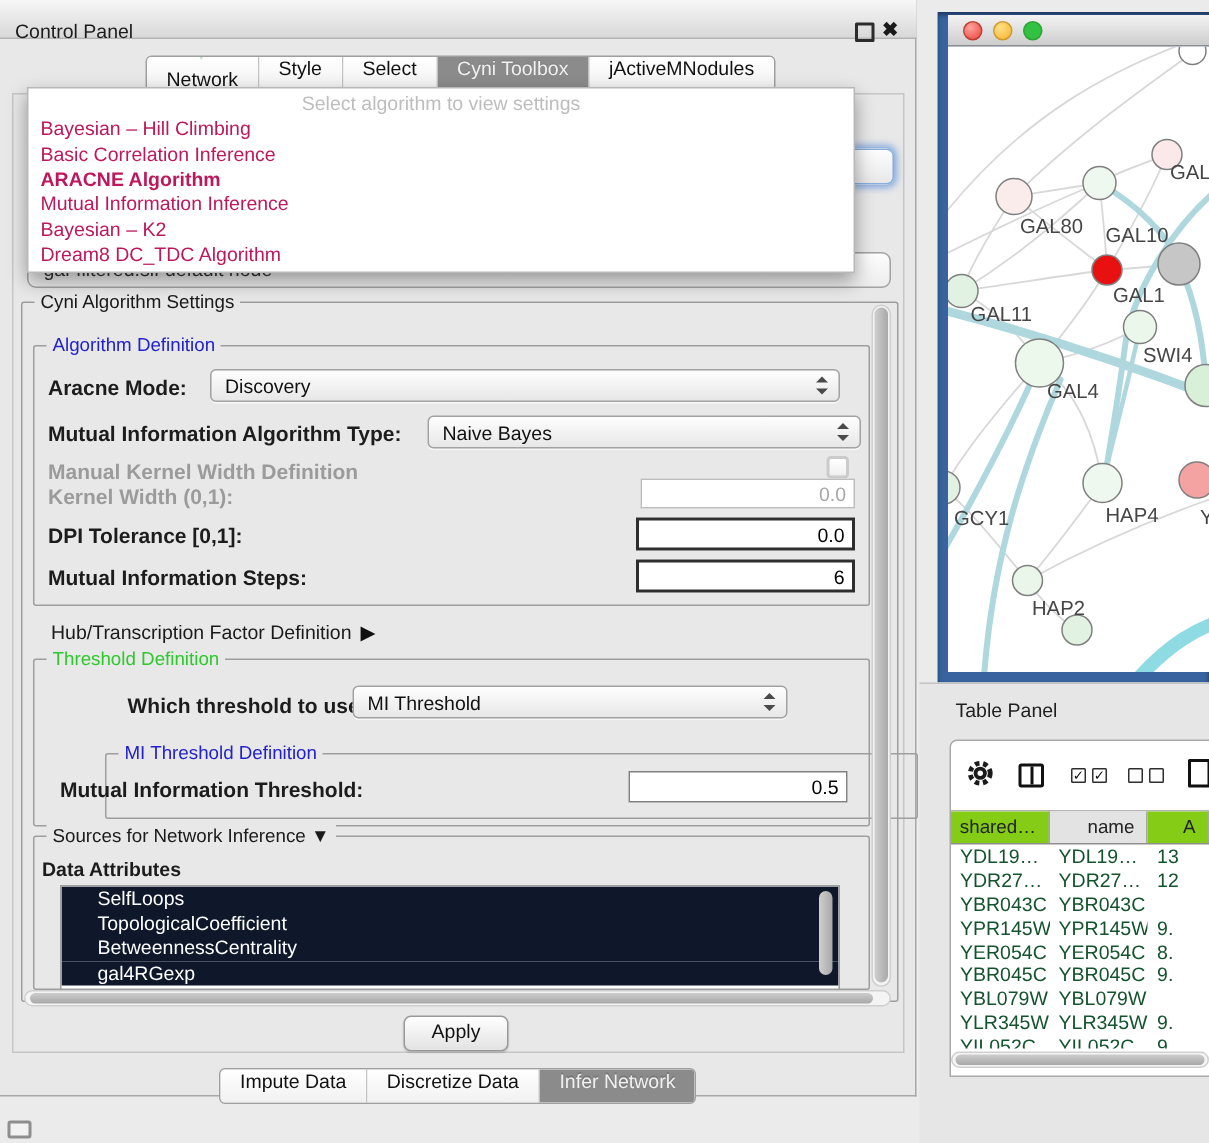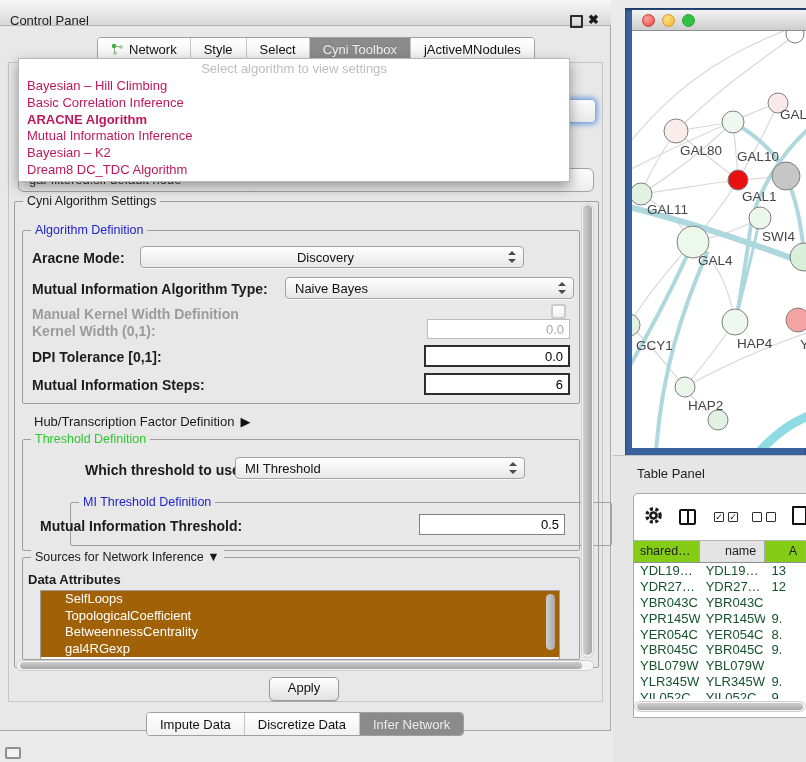--- a/index.html
+++ b/index.html
@@ -10,21 +10,21 @@
   
   .cp{left:0;top:8;width:611px;height:731px;background:#e8e8e8;border:1px solid #a8a8a8;border-left:none;box-sizing:border-box;}
   .cp-titlebar{left:0;top:8;width:611px;height:26px;background:linear-gradient(#f7f7f7,#d8d8d8);border-bottom:1px solid #b2b2b2;box-sizing:border-box;}
   .cp-title{left:10px;top:13px;font-size:13px;color:#1c1c1c;}
   .float-ic{left:570px;top:15px;width:9px;height:9px;border:2px solid #2b2b2b;border-radius:1px;background:transparent;}
   .close-ic{left:588px;top:12px;font-size:13px;font-weight:bold;color:#1a1a1a;}
 
   
   .seg-bar{display:flex;border:1px solid #9f9f9f;border-radius:4px;overflow:hidden;background:#fff;height:22px;}
   .seg{display:flex;align-items:center;gap:5px;padding:0 13px;font-size:13px;color:#111;
-       background:linear-gradient(#ffffff,#f1f1f1);border-right:1px solid #c4c4c4;white-space:nowrap;}
+       background:linear-gradient(#ffffff,#f1f1f1);border-right:1px solid #c4c4c4;white-space:nowrap;flex-direction:column;}
   .seg:last-child{border-right:none;}
   .seg.sel{background:#8b8b8b;color:#f1f1f1;text-shadow:0 -1px 0 rgba(0,0,0,.15);}
 
   .cp-inner{left:8px;top:62px;width:595px;height:640px;border:1px solid #c6c6c6;background:#e8e8e8;box-sizing:border-box;}
 
   
   .group{border:1px solid #9e9e9e;border-radius:2px;}
   .gtitle{position:absolute;top:-8px;left:8px;background:#e8e8e8;padding:0 4px;font-size:12.5px;color:#1a1a1a;white-space:nowrap;}
   .gtitle.blue{color:#2222cc;}
   .gtitle.green{color:#2ec82e;}
@@ -41,21 +41,21 @@
 
   .tf{height:20px;font:13px "Liberation Sans",sans-serif;text-align:right;padding:0 5px;background:#fff;box-sizing:border-box;}
   .tf.strong{border:2px solid #2e2e2e;height:22px;}
   .tf.mid{border:1px solid #808080;height:21px;}
   .tf.dis{border:1px solid #bdbdbd;color:#a6a6a6;}
 
   .cb{width:15px;height:15px;border:2px solid #cbcbcb;border-radius:3px;background:linear-gradient(#ffffff,#f0f0f0);box-sizing:border-box;}
 
   .listbox{background:#fff;border:1px solid #9e9e9e;overflow:hidden;}
   .li{height:16.5px;line-height:16.5px;padding-left:6px;font-size:13px;color:#111;white-space:nowrap;}
-  .li.sel{background:#a16207;color:#fff;padding-left:24px;}
+  .li.sel{background:#0f172a;color:#fff;padding-left:24px;}
 
   .sbV{background:#f4f4f4;border:1px solid #cfcfcf;border-radius:7px;box-sizing:border-box;}
   .thumbV{border-radius:6px;background:linear-gradient(90deg,#cfcfcf,#a8a8a8);}
   .sbH{background:#f4f4f4;border:1px solid #cfcfcf;border-radius:6px;box-sizing:border-box;}
   .thumbH{border-radius:5px;background:linear-gradient(#cdcdcd,#a8a8a8);}
 
   .btn{border:1px solid #999;border-radius:5px;background:linear-gradient(#ffffff,#e2e2e2);
        font:13px "Liberation Sans",sans-serif;text-align:center;line-height:20px;color:#111;box-shadow:0 1px 1px rgba(0,0,0,.15);}
 
   
@@ -160,21 +160,21 @@
 
   <div class="abs group" style="left:14px;top:201px;width:583px;height:465px;">
     <span class="gtitle">Cyni Algorithm Settings</span>
   </div>
 
   <div class="abs group" style="left:22px;top:230px;width:556px;height:172px;">
     <span class="gtitle blue">Algorithm Definition</span>
   </div>
 
   <div class="abs flabel" style="left:32px;top:250px;">Aracne Mode:</div>
-  <div class="abs combo" style="left:140px;top:246px;width:384px;justify-content:center;">
+  <div class="abs combo" style="left:140px;top:246px;width:420px;">
     <span>Discovery</span>
     <span class="arr"></span>
   </div>
 
   <div class="abs flabel" style="left:32px;top:281px;">Mutual Information Algorithm Type:</div>
   <div class="abs combo" style="left:285px;top:277px;width:289px;">
     <span>Naive Bayes</span>
     <span class="arr"></span>
   </div>
 

